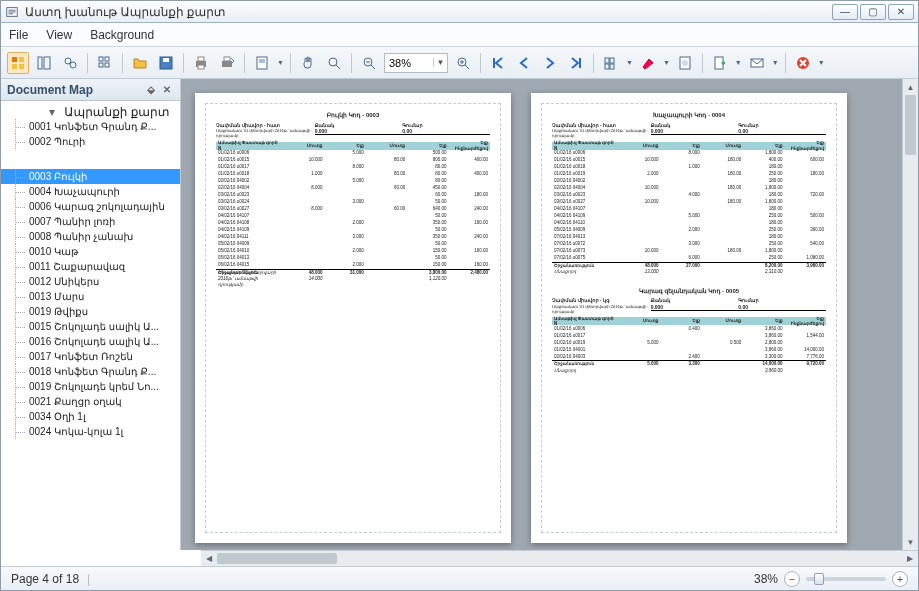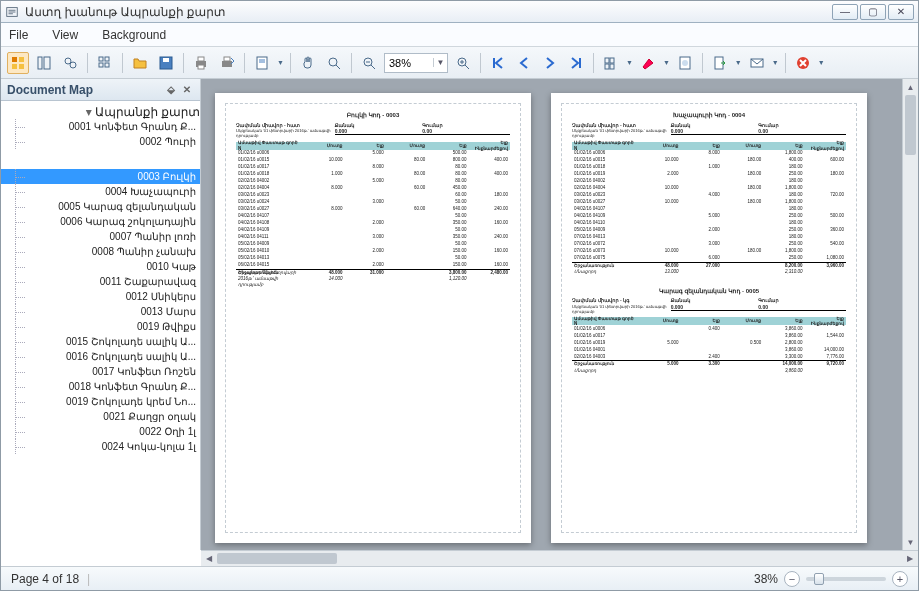--- a/index.html
+++ b/index.html
@@ -4,40 +4,40 @@
 <style>
   * { box-sizing: border-box; margin: 0; padding: 0; }
   body { font-family: "Segoe UI", Tahoma, sans-serif; font-size: 12px; background: #fff; color: #222; width: 919px; height: 591px; overflow: hidden; display: flex; flex-direction: column; border: 1px solid #8f9ba6; }
   
   .titlebar { height: 22px; background: linear-gradient(#fdfdfe, #e8eef5); display: flex; align-items: center; padding: 0 4px; border-bottom: 1px solid #9fb1c1; }
   .titlebar .app-icon { width: 14px; height: 14px; margin-right: 6px; color: #567; }
   .titlebar .title { flex: 1; font-size: 12px; color: #333; }
   .win-btns { display: flex; gap: 2px; }
   .win-btn { width: 26px; height: 16px; border: 1px solid #8ea3b6; border-radius: 2px; background: linear-gradient(#fff, #e2ecf5); display: flex; align-items: center; justify-content: center; font-size: 10px; color: #445; cursor: pointer; }
   
-  .menubar { height: 24px; display: flex; align-items: center; padding: 0 8px; gap: 24px; border-bottom: 1px solid #d0d7dd; background: #fafcff; }
+  .menubar { height: 24px; display: flex; align-items: center; padding: 0 8px; gap: 18px; border-bottom: 1px solid #d0d7dd; background: #fafcff; }
   .menubar span { font-size: 12px; color: #333; cursor: pointer; }
   
   .toolbar { height: 32px; background: linear-gradient(#f5f8fb, #e8eef4); border-bottom: 1px solid #c4ccd3; display: flex; align-items: center; padding: 0 6px; gap: 4px; }
   .tbtn { width: 22px; height: 22px; display: flex; align-items: center; justify-content: center; border-radius: 2px; cursor: pointer; color: #4a6a8a; }
   .tbtn svg { width: 16px; height: 16px; }
   .tbtn.active { background: #fde8c3; border: 1px solid #e0b060; }
   .tsep { width: 1px; height: 20px; background: #c0c8d0; margin: 0 2px; }
   .zoom-combo { display: flex; align-items: center; border: 1px solid #b0bcc8; background: #fff; height: 20px; }
   .zoom-combo input { border: none; width: 48px; font-size: 11px; padding: 0 4px; outline: none; }
   .zoom-combo .dd { width: 14px; display: flex; align-items: center; justify-content: center; border-left: 1px solid #c4ccd3; color: #556; font-size: 8px; }
   
   .workarea { flex: 1; display: flex; overflow: hidden; }
   
-  .docmap { width: 200px; border-right: 1px solid #c4ccd3; display: flex; flex-direction: column; background: #fff; text-align: right; }
+  .docmap { width: 180px; border-right: 1px solid #c4ccd3; display: flex; flex-direction: column; background: #fff; }
   .docmap-head { height: 22px; background: linear-gradient(#eef3f8, #dde7f0); border-bottom: 1px solid #b8c4d0; display: flex; align-items: center; padding: 0 6px; font-weight: bold; color: #38506a; }
   .docmap-head .spacer { flex: 1; }
   .docmap-head .pin, .docmap-head .close { width: 14px; height: 14px; display: flex; align-items: center; justify-content: center; font-size: 10px; color: #666; cursor: pointer; margin-left: 2px; }
   .tree { flex: 1; overflow-y: auto; padding: 4px 0; }
-  .tree-root { padding-left: 20px; }
+  .tree-root { padding-left: 20px; margin-left: 28px; }
   .tree-root .expand { display: inline-block; width: 12px; color: #666; cursor: pointer; }
   .tree-item { padding: 2px 4px 2px 28px; position: relative; cursor: pointer; white-space: nowrap; overflow: hidden; text-overflow: ellipsis; font-size: 10px; }
   .tree-item::before { content: ""; position: absolute; left: 14px; top: 0; bottom: 0; width: 1px; border-left: 1px dotted #aab; }
   .tree-item::after { content: ""; position: absolute; left: 14px; top: 50%; width: 10px; border-top: 1px dotted #aab; }
   .tree-item.selected { background: #3399ff; color: #fff; margin-top: 20px; }
   
   .canvas { flex: 1; background: #9fa7b0; overflow: hidden; position: relative; display: flex; }
   .canvas-inner { flex: 1; overflow: auto; padding: 14px; display: flex; gap: 20px; align-items: flex-start; }
   .page { background: #fff; box-shadow: 0 2px 6px rgba(0,0,0,0.35); position: relative; }
   .page-inner { position: absolute; inset: 10px; border: 1px dashed #c4ccd3; }
@@ -271,36 +271,35 @@
     <div class="tree">
       <div class="tree-root">
         <span class="expand">▾</span>
         <span>Ապրանքի քարտ</span>
       </div>
       <div id="tree-items">
           <div class="tree-item">0001 Կոնֆետ Գրանդ Ք...</div>
           <div class="tree-item">0002 Պուրի</div>
           <div class="tree-item selected">0003 Բուլկի</div>
           <div class="tree-item">0004 Խաչապուրի</div>
-          <div class="tree-item">0005 Կարագ զելանդական</div>
           <div class="tree-item">0006 Կարագ շոկոլադային</div>
           <div class="tree-item">0007 Պանիր լոռի</div>
           <div class="tree-item">0008 Պանիր չանախ</div>
           <div class="tree-item">0010 Կաթ</div>
           <div class="tree-item">0011 Շաքարավազ</div>
           <div class="tree-item">0012 Սնիկերս</div>
           <div class="tree-item">0013 Մարս</div>
           <div class="tree-item">0019 Թվիքս</div>
           <div class="tree-item">0015 Շոկոլադե սալիկ Ա...</div>
           <div class="tree-item">0016 Շոկոլադե սալիկ Ա...</div>
           <div class="tree-item">0017 Կոնֆետ Ռոշեն</div>
           <div class="tree-item">0018 Կոնֆետ Գրանդ Ք...</div>
           <div class="tree-item">0019 Շոկոլադե կրեմ Նո...</div>
           <div class="tree-item">0021 Քաղցր օղակ</div>
-          <div class="tree-item">0022 Օղի 1լ</div>
+          <div class="tree-item">0034 Օղի 1լ</div>
           <div class="tree-item">0024 Կոկա-կոլա 1լ</div>
         </div>
     </div>
   </div>
 
   <div class="canvas">
     <div class="canvas-inner">
 
       <div class="page left">
         <div class="page-inner">

